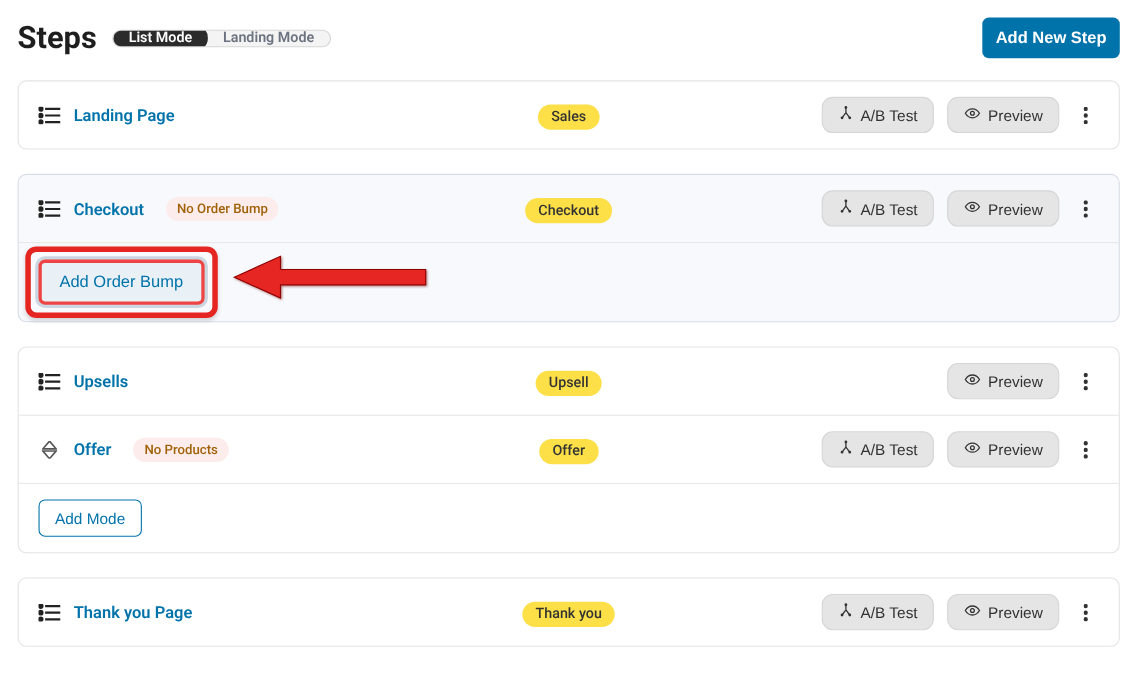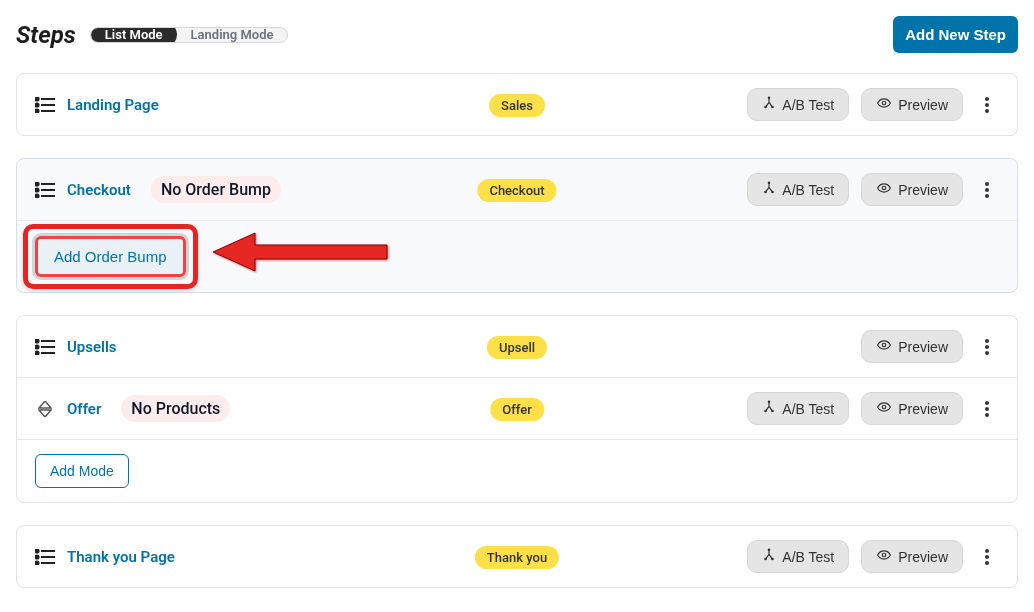--- a/index.html
+++ b/index.html
@@ -15,23 +15,22 @@
     align-items: center;
     justify-content: space-between;
     margin-bottom: 20px;
   }
   .header-left {
     display: flex;
     align-items: center;
     gap: 14px;
   }
   .title {
-    font-size: 24px;
+    font-size: 28px;
     font-weight: 700;
-    font-style: italic;
   }
   .mode-toggle {
     display: inline-flex;
     border: 1px solid #d6d6d6;
     border-radius: 999px;
     overflow: hidden;
     background: #f4f4f4;
     height: 16px;
     align-items: center;
   }
@@ -98,22 +97,22 @@
   }
   .sort-icon svg { display:block; }
   .step-link {
     color: #0073aa;
     font-weight: 600;
     font-size: 15px;
     text-decoration: none;
   }
   .warn-pill {
     background: #fdecec;
-    color: #0f172a;
-    font-size: 16px;
+    color: #a16207;
+    font-size: 12px;
     font-weight: 500;
     padding: 4px 10px;
     border-radius: 999px;
     margin-left: 8px;
   }
   .center-tag {
     position: absolute;
     left: 50%;
     transform: translateX(-50%);
   }

